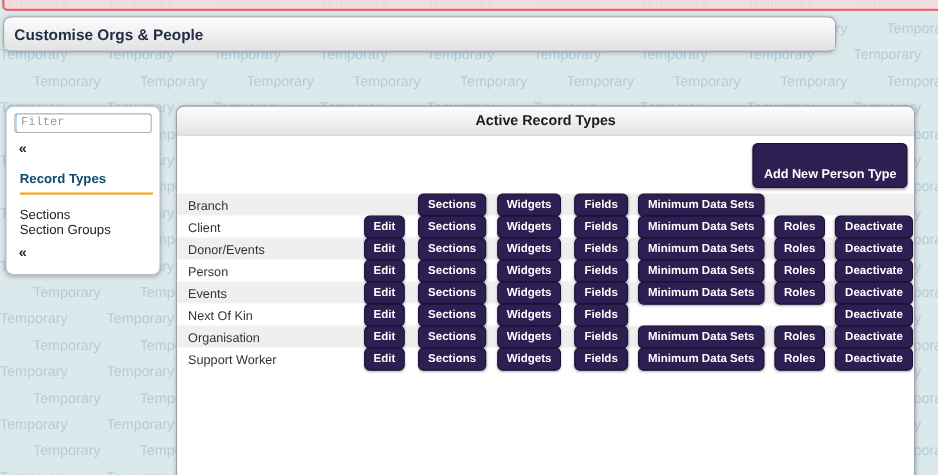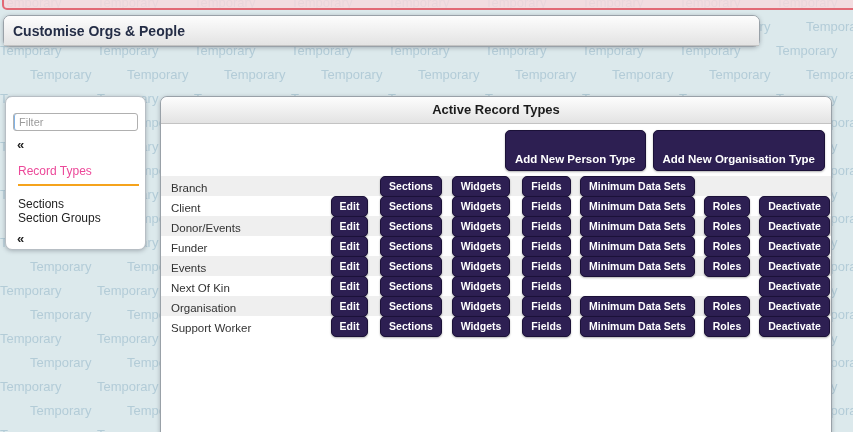--- a/index.html
+++ b/index.html
@@ -41,36 +41,36 @@
 
   
   #page-header { left: 3px; top: 15px; width: 757px; }
   #page-header .panel-titlebar { padding: 7px 9px 6px; }
   #page-title { font-size: 14px; font-weight: bold; color: #242d46; }
   #page-desc { padding: 10px 9px 15px; font-size: 11.5px; color: #333; }
 
   
   #sidebar { left: 5px; top: 96px; width: 141px; height: 154px; border-color: #b7bec4; }
   #filter-input {
-    display: block; margin: 16px auto 0; width: 125px; height: 18px;
+    display: block; margin: 6px auto 0; width: 125px; height: 18px;
     border: 1px solid #b0b0b0; border-radius: 3px;
     font-size: 11px; padding: 1px 5px; color: #444;
-    font-family: Liberation Sans, sans-serif; outline: none;
+    font-family: Liberation Mono, monospace; outline: none;
     box-shadow: inset 1px 0 0 #7fb3e8;
   }
   #filter-input::placeholder { color: #9c9c9c; }
   .collapse-btn {
     margin: 8px 0 0 11px; font-size: 13px; font-weight: bold; color: #222;
     cursor: pointer; line-height: 12px; display: inline-block;
   }
   .nav-item {
     margin: 11px 12px 0; font-size: 12px; color: #222; cursor: pointer;
   }
   .nav-item + .nav-item { margin-top: 0; }
-  .nav-item.selected { color: #ec4899; font-weight: normal; }
+  .nav-item.selected { color: #0c4a6e; font-weight: bold; }
   .nav-underline {
     height: 2px; background: #f5a31c; margin: 6px 6px 2px 12px;
   }
 
   
   #main-panel { left: 160px; top: 96px; width: 672px; height: 345px; border-radius: 7px 7px 0 0; overflow: hidden; }
   #main-title {
     height: 27px; line-height: 26px; text-align: center;
     font-size: 13px; font-weight: bold; color: #1c1c1c;
   }
@@ -143,21 +143,20 @@
       <div class="nav-item">Sections</div>
       <div class="nav-item">Section Groups</div>
     </div>
   <span class="collapse-btn">«</span>
 </div>
 
 <div id="main-panel" class="panel">
   <div id="main-title" class="panel-titlebar">Active Record Types</div>
   <div id="table-actions">
       <button class="pbtn action">Add New Person Type</button>
-      <button class="pbtn action">Add New Organisation Type</button>
     </div>
   <div id="record-rows">
       <div class="trow alt">
         <div class="rlabel">Branch</div>
         <div class="cell"></div>
         <div class="cell">
           <button class="pbtn">Sections</button>
         </div>
         <div class="cell">
           <button class="pbtn">Widgets</button>
@@ -213,21 +212,21 @@
           <button class="pbtn">Minimum Data Sets</button>
         </div>
         <div class="cell">
           <button class="pbtn">Roles</button>
         </div>
         <div class="cell">
           <button class="pbtn">Deactivate</button>
         </div>
       </div>
       <div class="trow">
-        <div class="rlabel">Funder</div>
+        <div class="rlabel">Person</div>
         <div class="cell">
           <button class="pbtn">Edit</button>
         </div>
         <div class="cell">
           <button class="pbtn">Sections</button>
         </div>
         <div class="cell">
           <button class="pbtn">Widgets</button>
         </div>
         <div class="cell">

